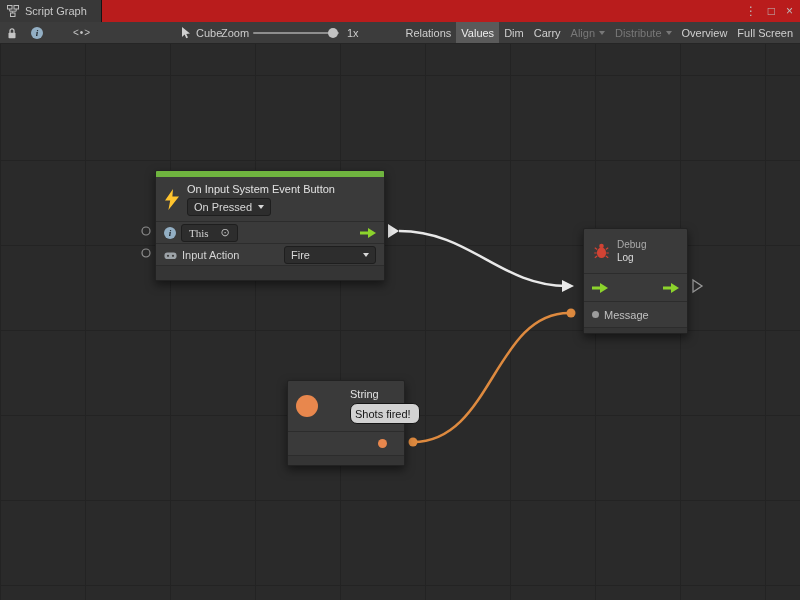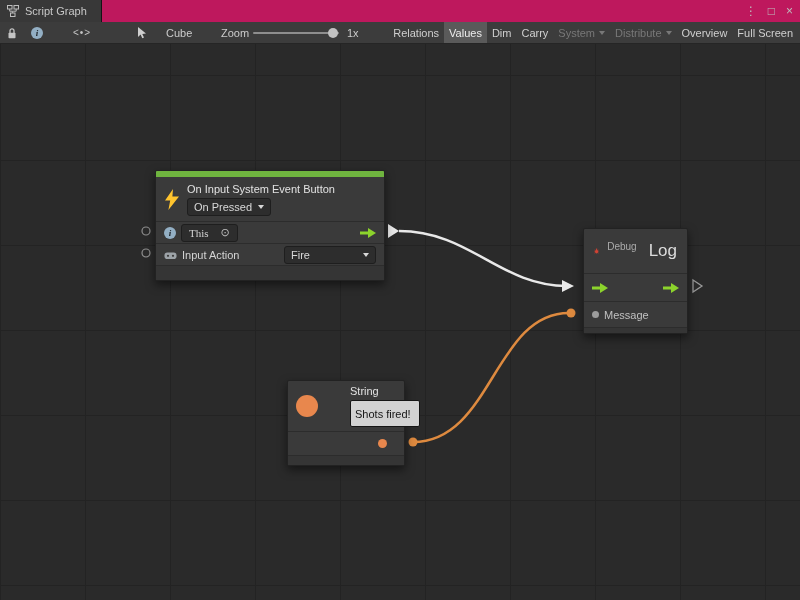--- a/index.html
+++ b/index.html
@@ -1,36 +1,36 @@
 <!DOCTYPE html>
 <html><head>
 <meta charset="utf-8">
 <style>
   * { margin:0; padding:0; box-sizing:border-box; }
   html,body { width:800px; height:600px; overflow:hidden; background:#2A2A2A;
               font-family:"Liberation Sans", sans-serif; }
   .app { width:800px; height:600px; display:flex; flex-direction:column; user-select:none; }
 
   
-  .titlebar { height:22px; background:#be185d; display:flex; align-items:stretch;
+  .titlebar { height:22px; background:#b91c1c; display:flex; align-items:stretch;
               color:#C8C8C8; font-size:11px; position:relative; flex:0 0 22px; }
   .tab { display:flex; align-items:center; gap:6px; padding:0 14px 0 7px;
          background:#383838; border-right:1px solid #141414; }
   .tab span { white-space:nowrap; }
   .win-controls { position:absolute; right:7px; top:0; height:22px; display:flex;
                   align-items:center; gap:11px; color:#BDBDBD; font-size:12px; }
   .win-controls span { cursor:default; line-height:22px; }
 
   
   .toolbar { height:22px; background:#3C3C3C; border-bottom:1px solid #252525;
              position:relative; color:#CCCCCC; font-size:11px; flex:0 0 22px; }
   .tb-abs { position:absolute; top:0; height:21px; display:flex; align-items:center; }
   .tb-icon { color:#C4C4C4; }
   .api-glyph { font-size:10px; letter-spacing:1px; color:#C4C4C4; }
-  .target-ref { gap:19px; }
+  .target-ref { gap:5px;margin-left:44px; }
   .slider-track { position:absolute; left:253px; top:10px; width:86px; height:2px;
                   background:#8E8E8E; border-radius:1px; }
   .slider-handle { position:absolute; left:75px; top:-4px; width:10px; height:10px;
                    border-radius:50%; background:#C2C2C2; }
   .tb-buttons { position:absolute; right:2px; top:0; height:21px; display:flex; align-items:stretch; }
   .tb-btn { display:flex; align-items:center; gap:4px; padding:0 5px; color:#CFCFCF;
             white-space:nowrap;text-align:right; }
   .tb-btn.active { background:#5A5A5A; color:#EDEDED; }
   .tb-btn.disabled { color:#787878; }
   .caret { width:0; height:0; border-left:3.5px solid transparent;
@@ -68,36 +68,36 @@
   .picker-glyph { color:#BFBFBF; font-size:11px; }
   .info-badge { width:12px; height:12px; border-radius:50%; background:#93AFC4; color:#20262B;
                 font-size:9px; font-weight:bold; display:inline-flex; align-items:center;
                 justify-content:center; font-family:"Liberation Serif", serif; font-style:italic; }
   .push-right { margin-left:auto; }
   .ev-footer { height:15px; }
 
   
   .debug-node { left:583px; top:184px; width:105px; }
   .dbg-header { display:flex; align-items:center; gap:8px; padding:6px 10px; height:44px; }
-  .dbg-names { display:flex; flex-direction:row; gap:12px; }
+  .dbg-names { display:flex; flex-direction:column; gap:2px; }
   .dbg-cat { font-size:10px; color:#ABABAB; }
-  .dbg-name { font-size:17px; color:#DCDCDC; }
+  .dbg-name { font-size:10px; color:#DCDCDC; }
   .flow-row { height:28px; justify-content:space-between; }
   .msg-row { height:26px; }
   .port-dot { width:7px; height:7px; border-radius:50%; background:#9C9C9C; flex:0 0 7px; }
   .msg-label { color:#C0C0C0; }
   .dbg-footer { height:6px; }
 
   
   .string-node { left:287px; top:336px; width:118px; }
   .str-header { display:flex; align-items:center; gap:8px; padding:6px 8px; height:50px; }
   .str-dot-big { width:22px; height:22px; border-radius:50%; background:#E8874D; flex:0 0 22px; }
   .str-col { display:flex; flex-direction:column; gap:3px; align-items:flex-start;margin-left:24px; }
-  .str-input { width:70px; height:27px; background:#D2D2D2; color:#141414;
-               border:1px solid #151515; border-radius:2px; font-size:11px; padding:0 4px;
+  .str-input { width:70px; height:21px; background:#D2D2D2; color:#141414;
+               border:1px solid #151515; border-radius:7px; font-size:11px; padding:0 4px;
                font-family:"Liberation Sans", sans-serif; }
   .str-out-row { height:24px; justify-content:flex-end; }
   .str-out-dot { width:9px; height:9px; border-radius:50%; background:#E8874D; margin-right:9px; }
   .str-footer { height:10px; }
 </style>
 </head>
 <body>
 
 <div class="app">
 
@@ -150,21 +150,21 @@
       <span class="tb-btn active">
           <span>Values</span>
         </span>
       <span class="tb-btn">
           <span>Dim</span>
         </span>
       <span class="tb-btn">
           <span>Carry</span>
         </span>
       <span class="tb-btn disabled">
-          <span>System</span>
+          <span>Align</span>
           <span class="caret"></span>
         </span>
       <span class="tb-btn disabled">
           <span>Distribute</span>
           <span class="caret"></span>
         </span>
       <span class="tb-btn">
           <span>Overview</span>
         </span>
       <span class="tb-btn">

